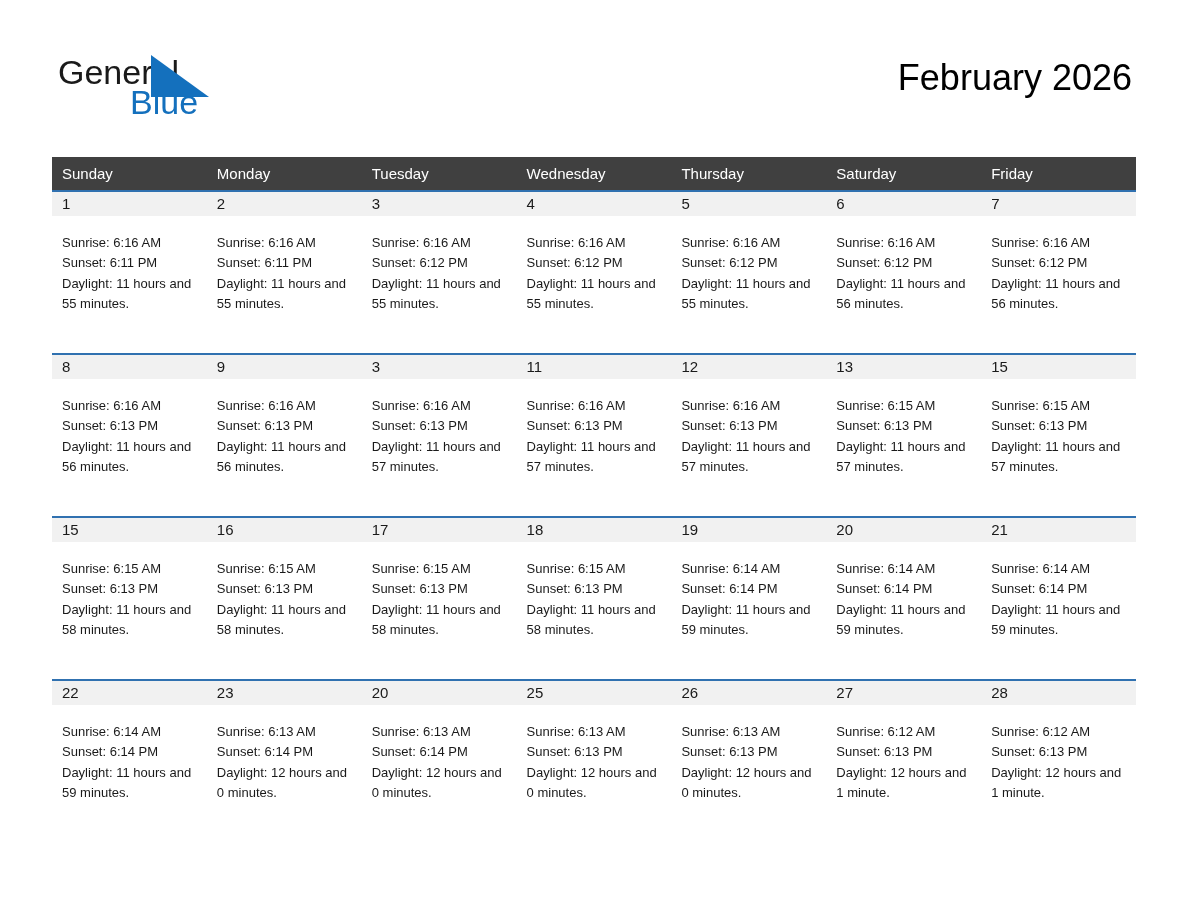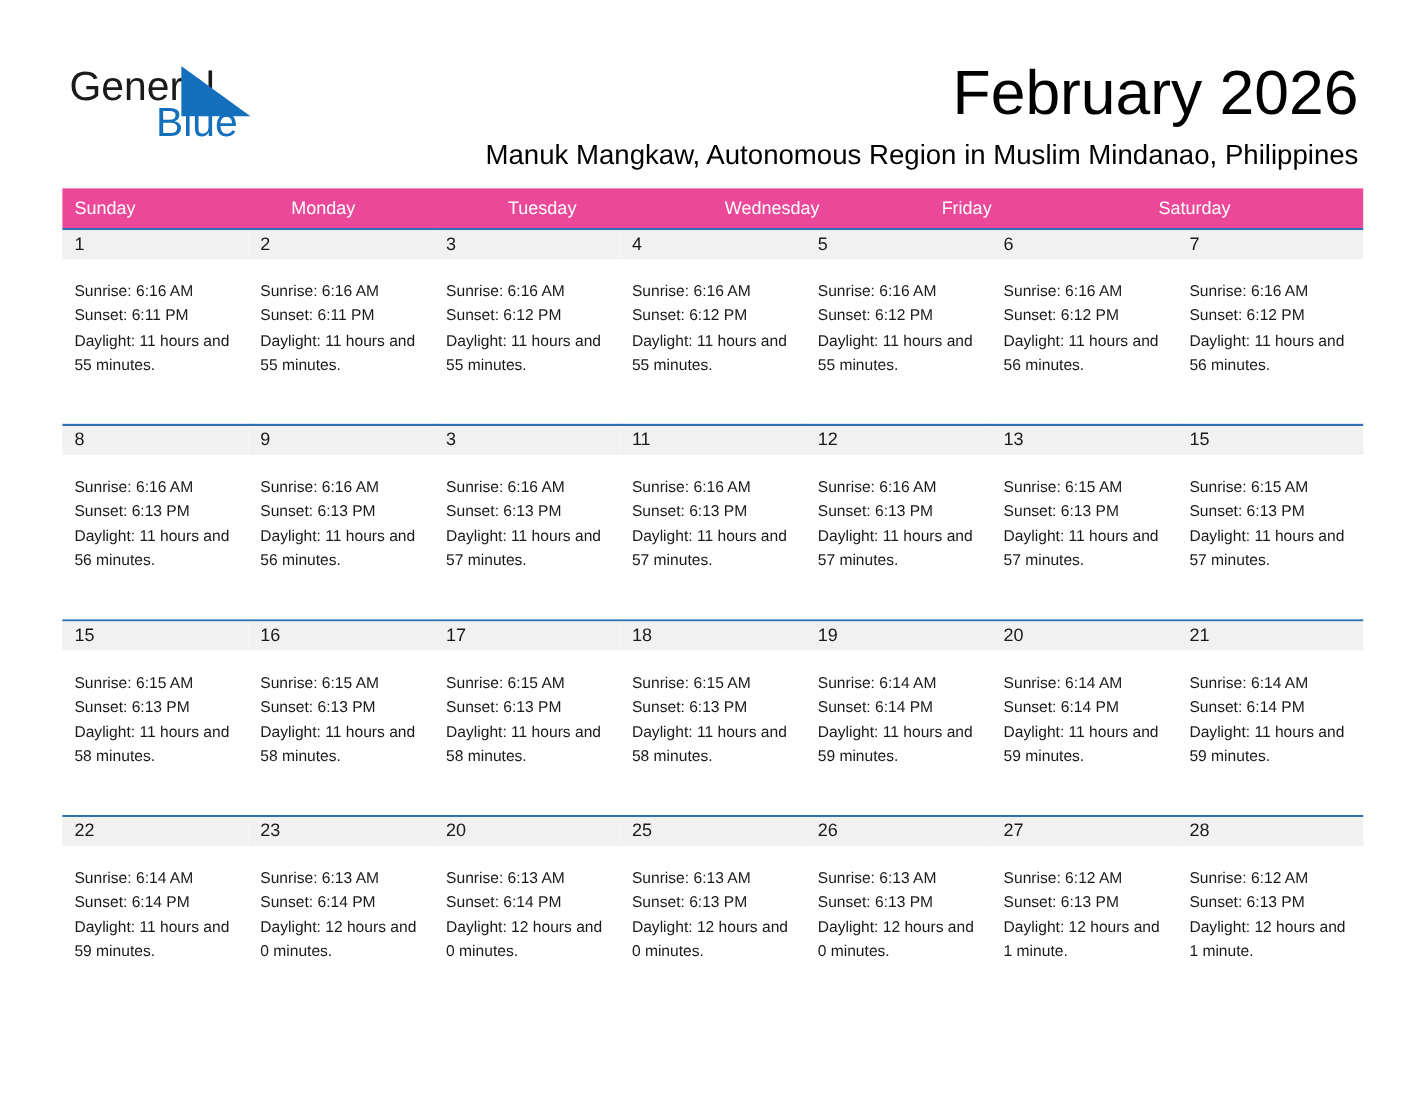--- a/index.html
+++ b/index.html
@@ -63,21 +63,21 @@
     top: 3px;
     width: 0;
     height: 0;
   }
   .logo-triangle svg { display: block; }
 
   .month-title {
     position: absolute;
     right: 56px;
     top: 52px;
-    font-size: 52px;
+    font-size: 36px;
     line-height: 52px;
     color: #000000;
     white-space: nowrap;
     font-weight: 400;
   }
 
   .location {
     position: absolute;
     left: 0;
     right: 56px;
@@ -92,21 +92,21 @@
   
   .calendar {
     position: absolute;
     left: 52px;
     top: 157px;
     width: 1084px;
   }
 
   .dow-row {
     display: flex;
-    background: #ec4899;
+    background: #404040;
     height: 33px;
   }
   .dow-cell {
     flex: 1 1 0;
     color: #ffffff;
     font-size: 15px;
     line-height: 33px;
     padding-left: 10px;
     box-sizing: border-box;
     white-space: nowrap;
@@ -165,31 +165,31 @@
         <svg width="58" height="42" viewBox="0 0 58 42" xmlns="http://www.w3.org/2000/svg">
           <polygon points="0,0 58,42 0,42" fill="#1470bd"></polygon>
         </svg>
       </span>
       <span class="logo-blue">Blue</span>
     </div>
 
     <div class="month-title">February 2026</div>
   </div>
 
-  <div class="location">Manuk Mangkaw, Autonomous Region in Muslim Mindanao, Philippines</div>
 
   <div class="calendar">
 
     <div class="dow-row">
       <div class="dow-cell">Sunday</div>
       <div class="dow-cell">Monday</div>
       <div class="dow-cell">Tuesday</div>
       <div class="dow-cell">Wednesday</div>
+      <div class="dow-cell">Thursday</div>
+      <div class="dow-cell">Saturday</div>
       <div class="dow-cell">Friday</div>
-      <div class="dow-cell">Saturday</div>
     </div>
 
     <div class="week-row">
       <div class="day-cell">
         <div class="day-number">1</div>
         <div class="day-info">
           <div>Sunrise: 6:16 AM</div>
           <div>Sunset: 6:11 PM</div>
           <div class="daylight-line">Daylight: 11 hours and 55 minutes.</div>
         </div>

